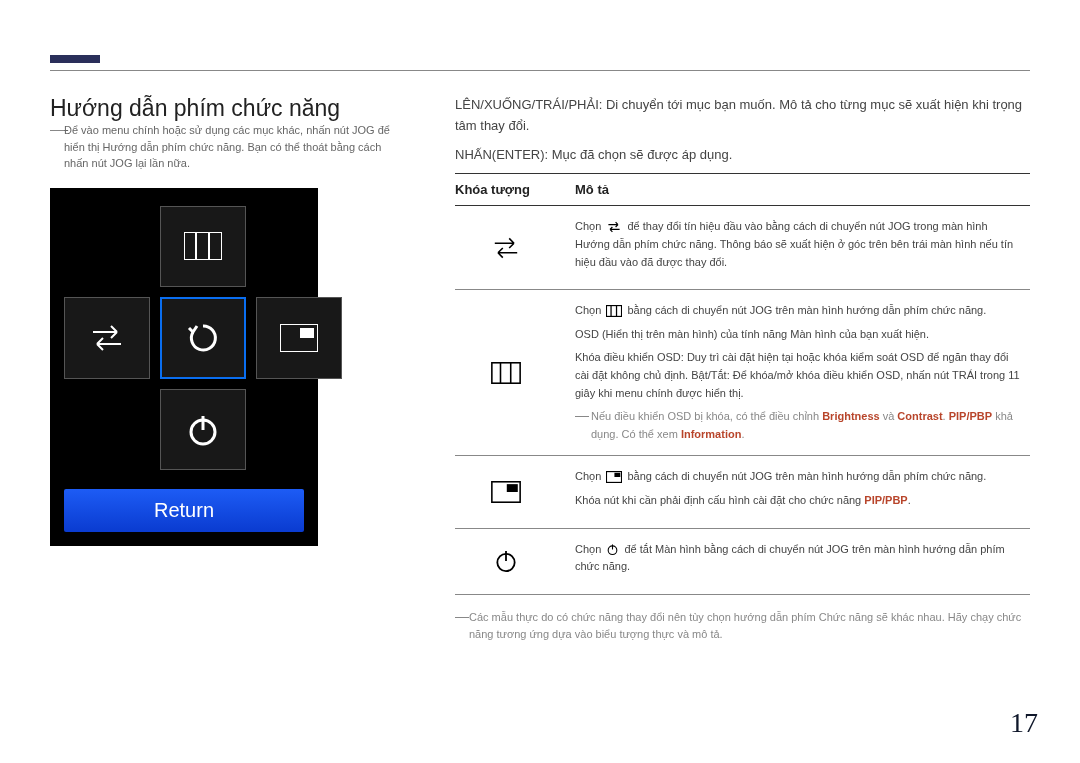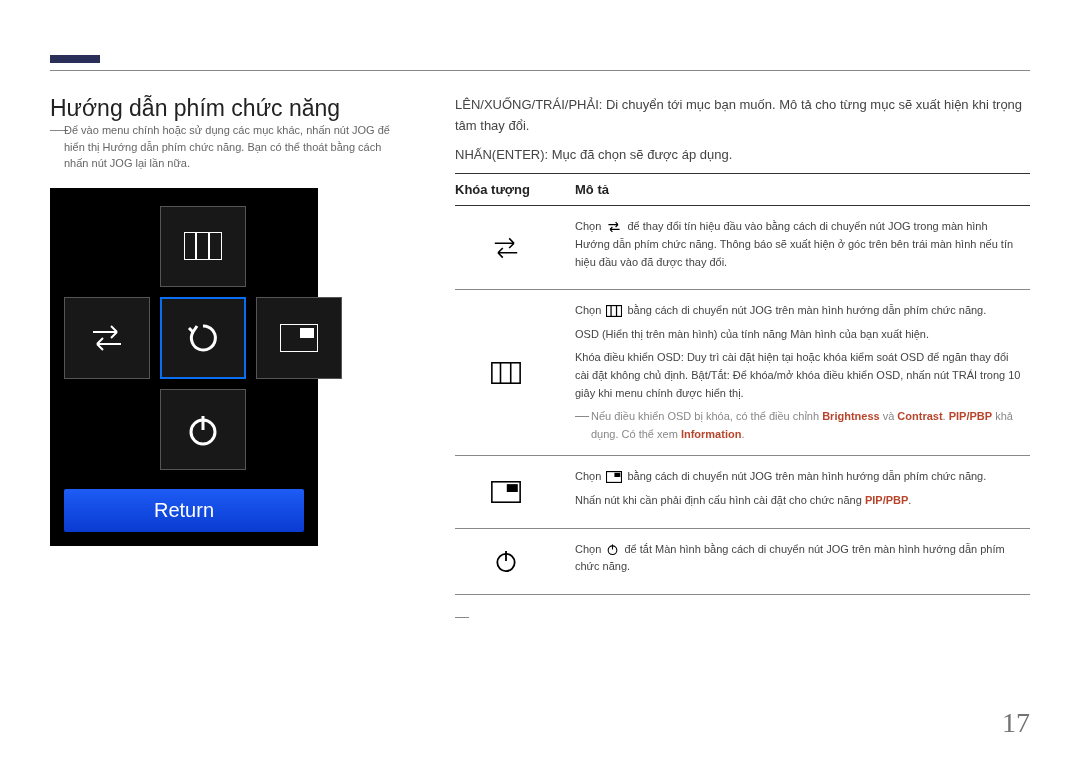--- a/index.html
+++ b/index.html
@@ -141,24 +141,24 @@
     line-height: 1.6;
     position: relative;
     padding-left: 14px;
   }
   .footer-note .dash {
     position: absolute; left: 0; top: 0;
     font-size: 14px; line-height: 1;
   }
   .page-number {
     position: absolute;
-    right: 50px;
+    right: 42px;
     bottom: 24px;
     font-size: 28px;
-    color: #737373;
+    color: #0f172a;
     font-weight: 300;
     font-family: "Times New Roman", serif;
   }
   svg { display: block; }
   .inline-icon {
     display: inline-block;
     vertical-align: -3px;
     margin: 0 2px;
   }
 </style>
@@ -261,21 +261,21 @@
           </td>
           <td>
             <p>
               <span>Chọn </span><span class="inline-icon"><svg width="16" height="12" viewBox="0 0 38 28">
                     <rect x="1" y="1" width="36" height="26" fill="none" stroke="#000" stroke-width="3"></rect>
                     <line x1="12" y1="1" x2="12" y2="27" stroke="#000" stroke-width="3"></line>
                     <line x1="25" y1="1" x2="25" y2="27" stroke="#000" stroke-width="3"></line>
                   </svg></span><span> bằng cách di chuyển nút JOG trên màn hình hướng dẫn phím chức năng.</span>
             </p>
             <p>OSD (Hiển thị trên màn hình) của tính năng Màn hình của bạn xuất hiện.</p>
-            <p>Khóa điều khiển OSD: Duy trì cài đặt hiện tại hoặc khóa kiểm soát OSD để ngăn thay đổi cài đặt không chủ định. Bật/Tắt: Để khóa/mở khóa điều khiển OSD, nhấn nút TRÁI trong 10 giây khi menu chính được hiển thị.</p>
+            <p>Khóa điều khiển OSD: Duy trì cài đặt hiện tại hoặc khóa kiểm soát OSD để ngăn thay đổi cài đặt không chủ định. Bật/Tắt: Để khóa/mở khóa điều khiển OSD, nhấn nút TRÁI trong 11 giây khi menu chính được hiển thị.</p>
             <div class="sub-note">
               <span class="dash">―</span>
               <span>Nếu điều khiển OSD bị khóa, có thể điều chỉnh </span><span class="bold-term">Brightness</span><span> và </span><span class="bold-term">Contrast</span>. <span class="bold-term">PIP/PBP</span><span> khả dụng. Có thể xem </span><span class="bold-term">Information</span><span>.</span>
             </div>
           </td>
         </tr>
         <tr>
           <td class="icon-cell">
             <svg width="30" height="22" viewBox="0 0 38 28" style="margin:0 auto">
                 <rect x="1" y="1" width="36" height="26" fill="none" stroke="#000" stroke-width="2"></rect>
@@ -283,21 +283,21 @@
               </svg>
           </td>
           <td>
             <p>
               <span>Chọn </span><span class="inline-icon"><svg width="16" height="12" viewBox="0 0 38 28">
                     <rect x="1" y="1" width="36" height="26" fill="none" stroke="#000" stroke-width="3"></rect>
                     <rect x="20" y="4" width="14" height="10" fill="#000"></rect>
                   </svg></span><span> bằng cách di chuyển nút JOG trên màn hình hướng dẫn phím chức năng.</span>
             </p>
             <p>
-              <span>Nhấn nút khi cần phải định cấu hình cài đặt cho chức năng </span><span class="bold-term">PIP/PBP</span><span>.</span>
+              <span>Khóa nút khi cần phải định cấu hình cài đặt cho chức năng </span><span class="bold-term">PIP/PBP</span><span>.</span>
             </p>
           </td>
         </tr>
         <tr>
           <td class="icon-cell">
             <svg width="26" height="26" viewBox="0 0 36 36" style="margin:0 auto">
                 <circle cx="18" cy="20" r="12" stroke="#000" stroke-width="2.5" fill="none"></circle>
                 <line x1="18" y1="4" x2="18" y2="18" stroke="#000" stroke-width="2.5"></line>
               </svg>
           </td>
@@ -308,17 +308,18 @@
                     <line x1="18" y1="4" x2="18" y2="18" stroke="#000" stroke-width="3"></line>
                   </svg></span><span> để tắt Màn hình bằng cách di chuyển nút JOG trên màn hình hướng dẫn phím chức năng.</span>
             </p>
           </td>
         </tr>
       </tbody>
     </table>
 
     <div class="footer-note">
       <span class="dash">―</span>
+      <span>Các mẫu thực do có chức năng thay đổi nên tùy chọn hướng dẫn phím Chức năng sẽ khác nhau. Hãy chạy chức năng tương ứng dựa vào biểu tượng thực và mô tả.</span>
     </div>
   </div>
 </div>
 
 <div class="page-number">17</div>
 
 </body></html>

